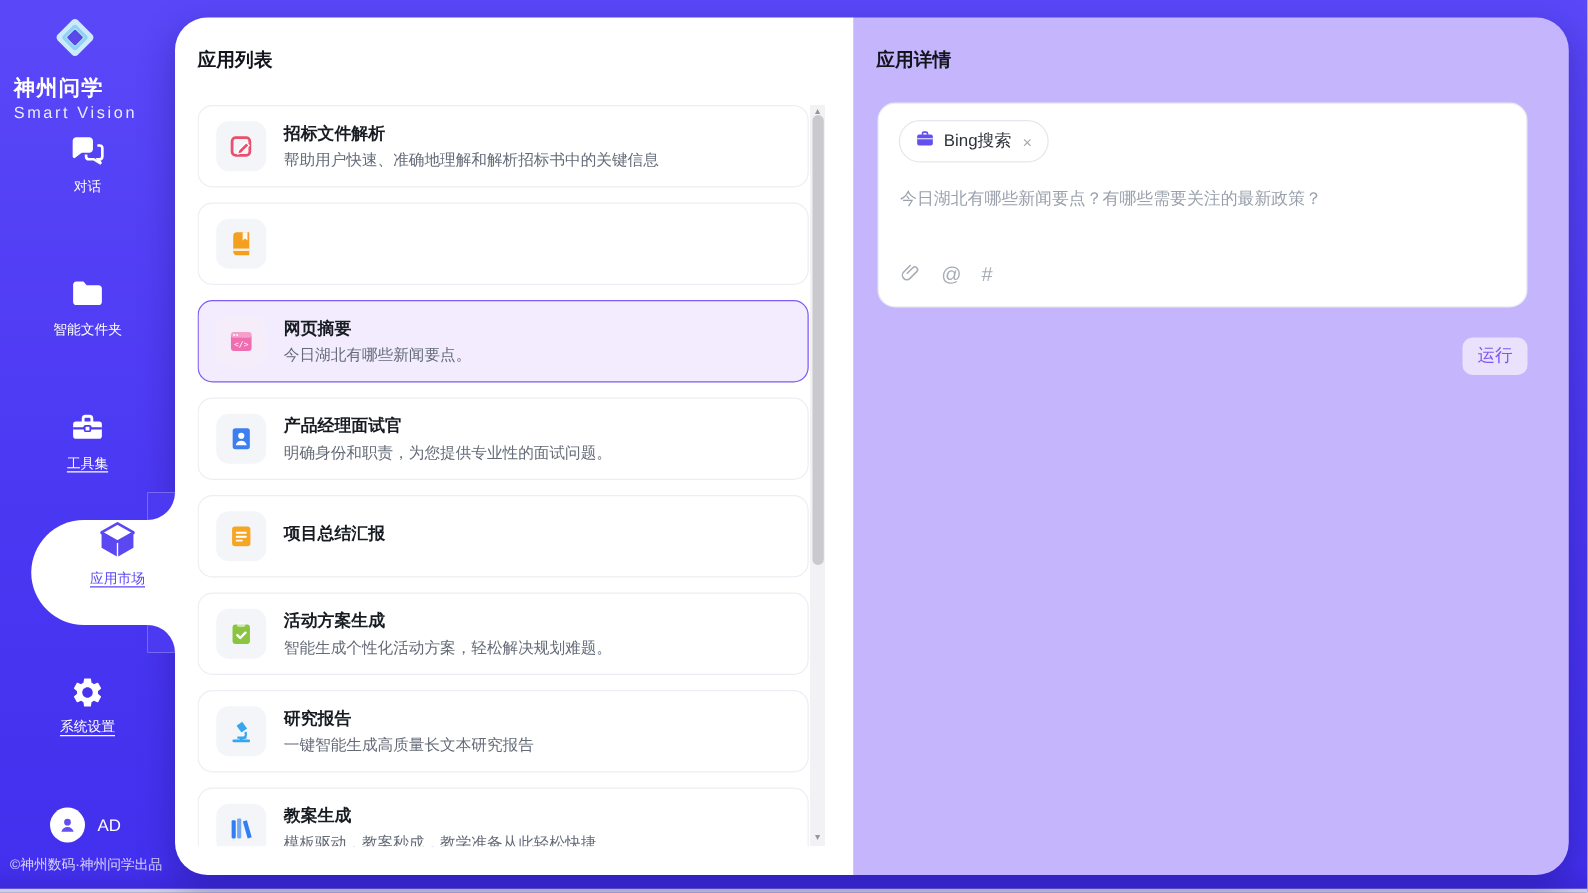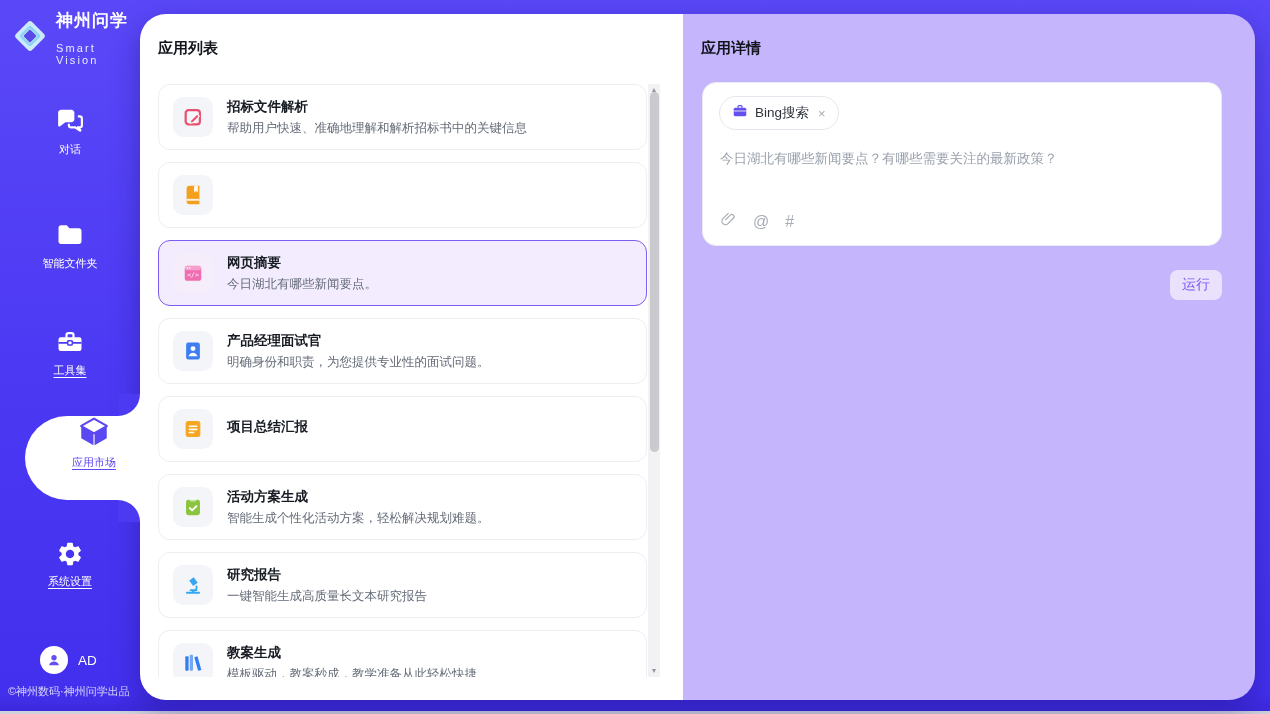--- a/index.html
+++ b/index.html
@@ -6,23 +6,23 @@
   body{
     width:1270px;height:714px;position:relative;overflow:hidden;
     background:linear-gradient(180deg,#5A48F8 0%,#4B38F3 55%,#4330EE 97%,#3B28D8 100%);
     font-family:"Liberation Sans","DejaVu Sans",sans-serif;
     -webkit-font-smoothing:antialiased;
   }
   body::after{content:"";position:absolute;left:0;right:0;bottom:0;height:3px;background:#CDD1DA;}
 
   
   .sidebar{position:absolute;left:0;top:0;width:140px;height:711px;}
-  .logo{position:absolute;left:11px;top:11px;display:flex;align-items:center;gap:7px;}
+  .logo{position:absolute;left:11px;top:11px;display:flex;align-items:center;gap:7px;flex-direction:column;}
   .logo-cn{font-size:17px;font-weight:700;color:#fff;letter-spacing:1px;line-height:1.15;}
-  .logo-en{font-size:11px;color:#E9ECFF;letter-spacing:2.1px;margin-top:11px;}
+  .logo-en{font-size:13px;color:#E9ECFF;letter-spacing:2.1px;margin-top:1px;}
   .nav-item{position:absolute;left:0;width:140px;text-align:center;cursor:pointer;z-index:3;}
   .nav-icon svg{display:block;margin:0 auto;}
   .nav-label{display:block;font-size:11px;color:#fff;margin-top:6px;}
   .nav-label.u{text-decoration:underline;text-underline-offset:3px;}
   .nav-item.active .nav-label{color:#5B48F2;}
   .bump{position:absolute;left:25px;top:416px;width:115px;height:84px;background:#fff;border-radius:42px 0 0 42px;z-index:2;}
   .bump-corner{position:absolute;left:118px;width:22px;height:22px;background:#fff;z-index:2;}
   .bump-corner.t{top:394px;} .bump-corner.b{top:500px;}
   .bump-corner::before{content:"";position:absolute;inset:0;background:#4C39F2;}
   .bump-corner.t::before{border-radius:0 0 100% 0;}

